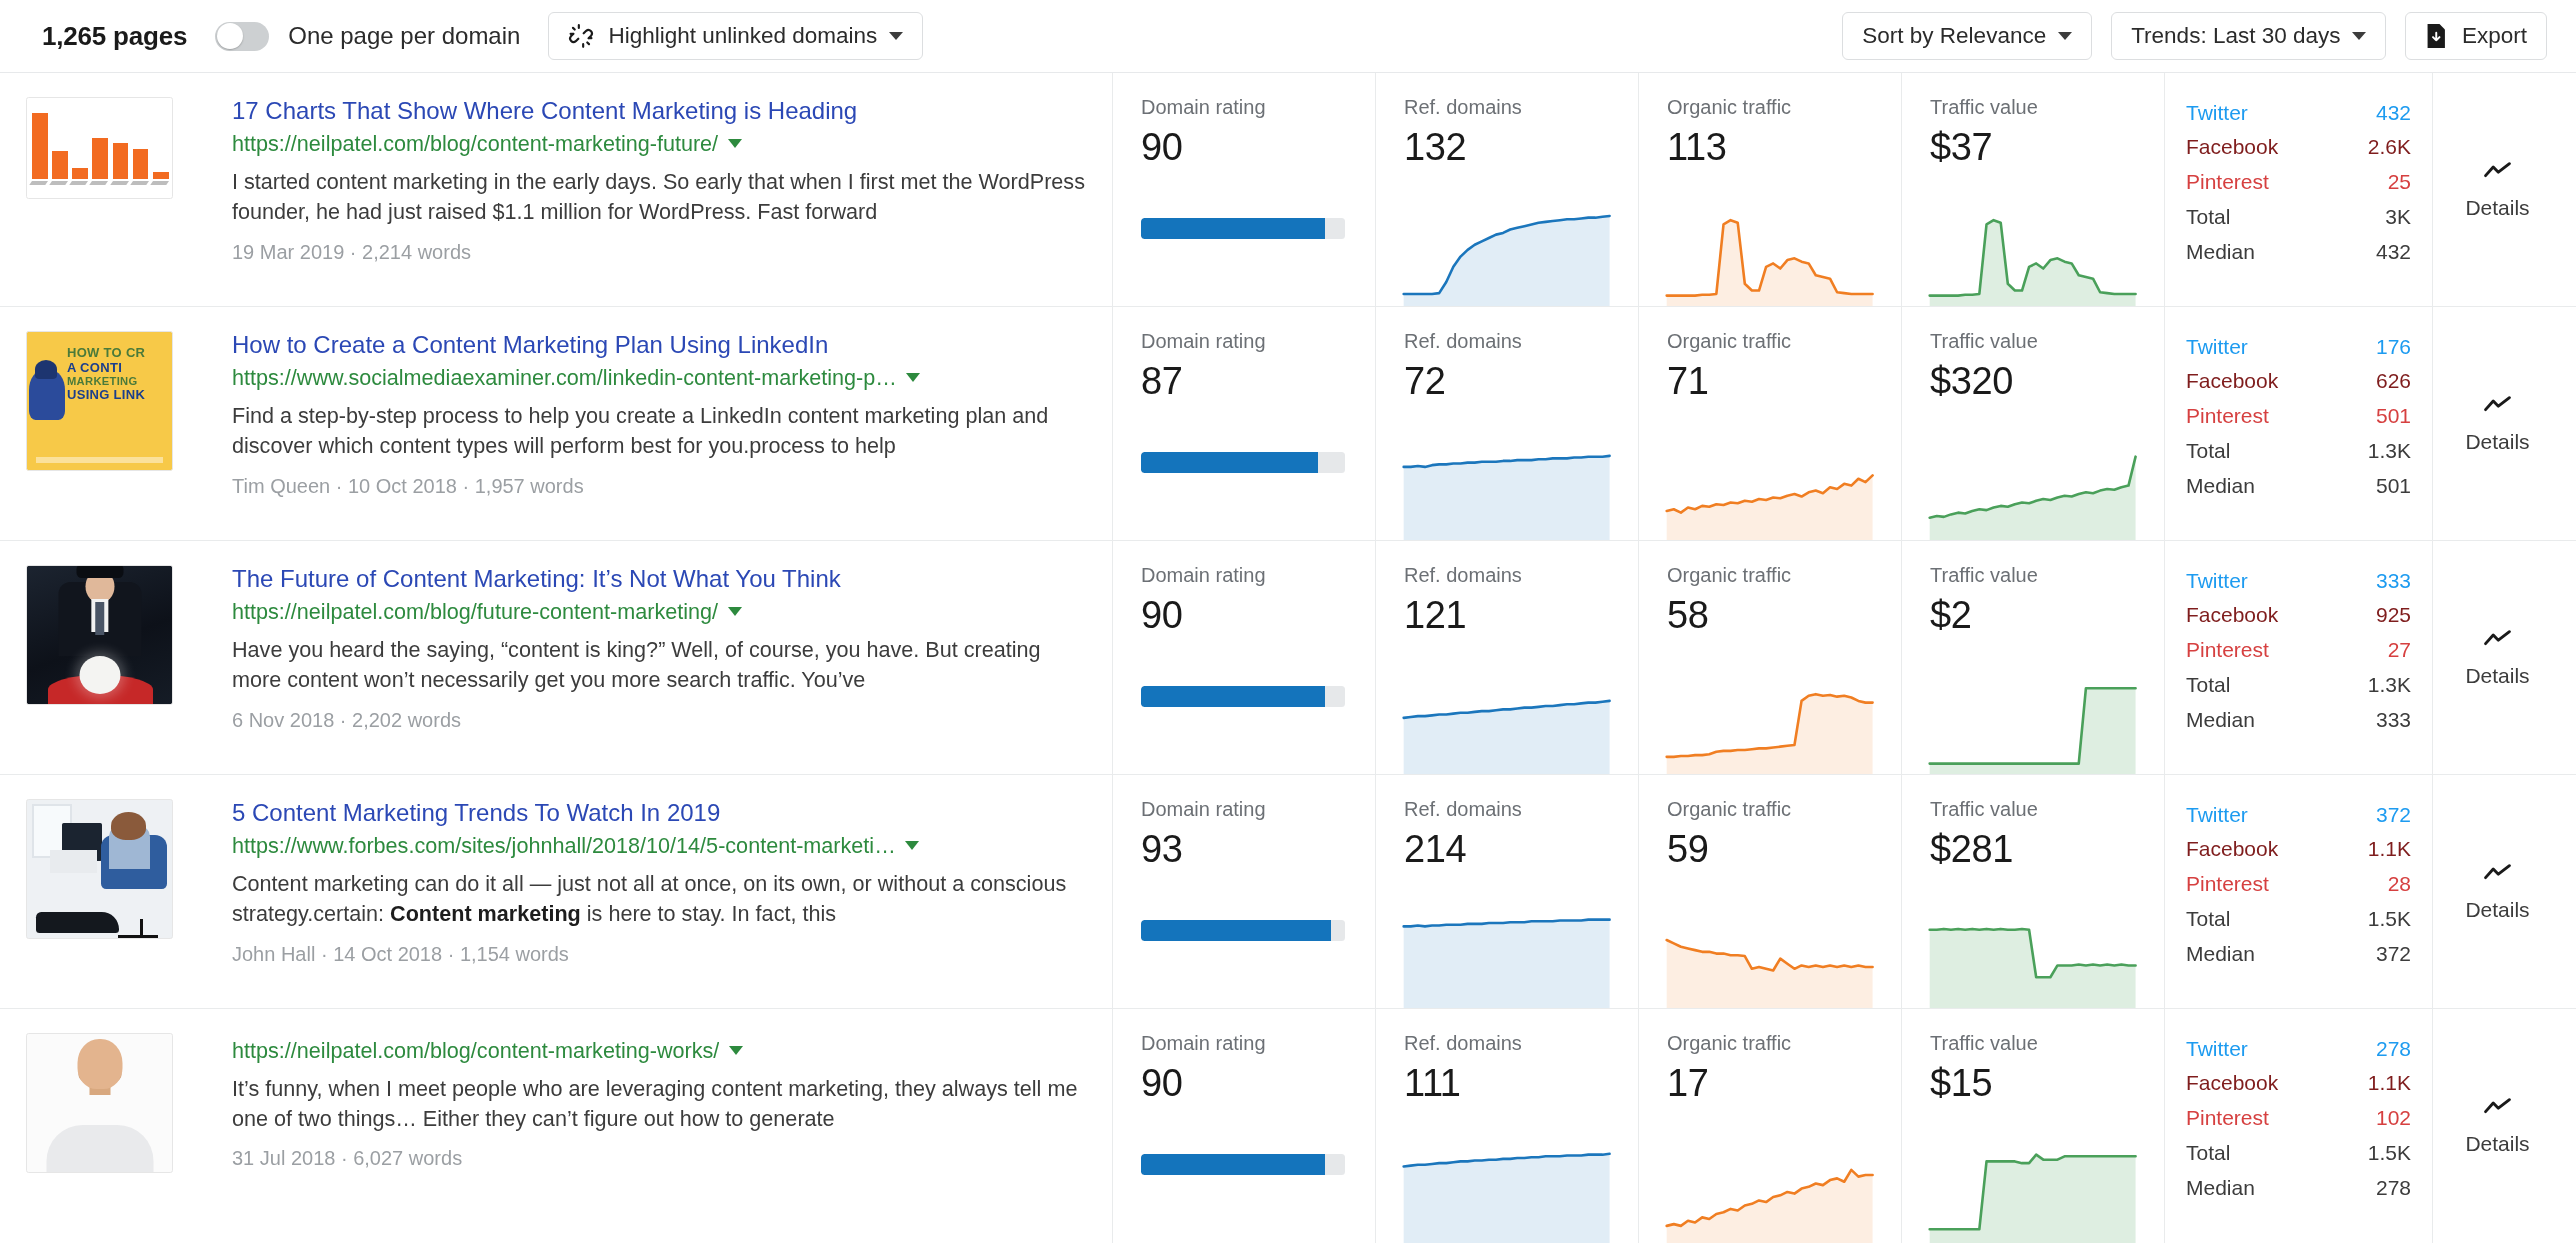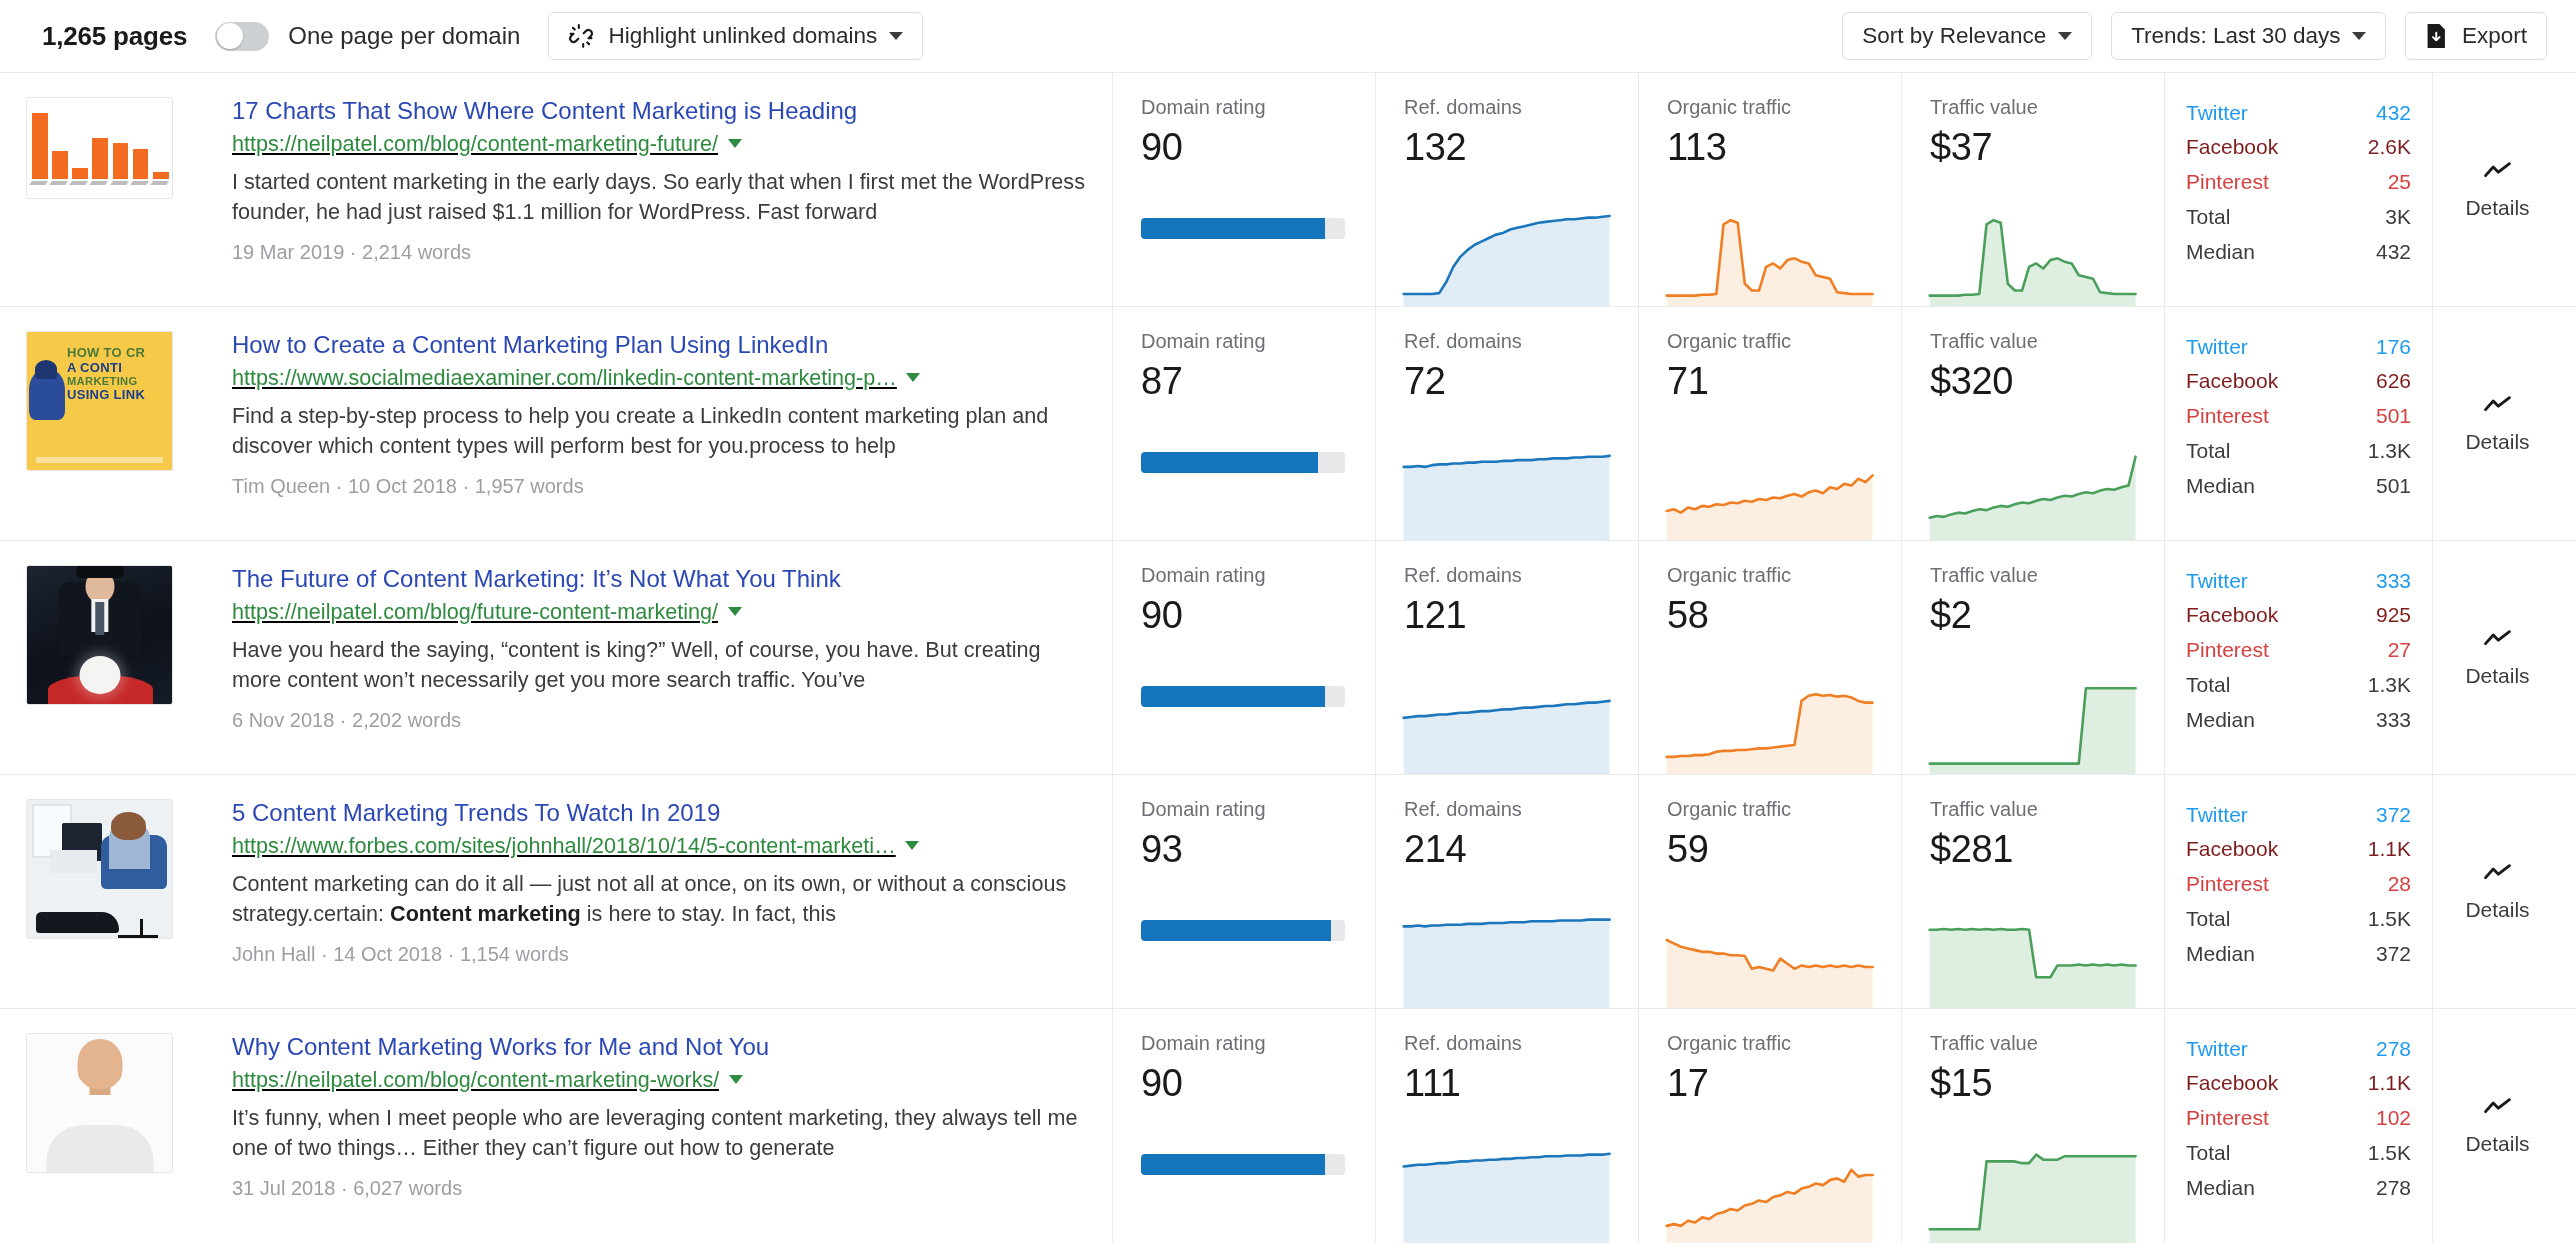--- a/index.html
+++ b/index.html
@@ -198,21 +198,21 @@
     padding: 22.5px 26px 0 36px;
   }
   .s-title {
     font-size: 24px;
     font-weight: normal;
     color: #2b48b5;
     line-height: 1.22;
     cursor: pointer;
     display: inline-block;
   }
-  .s-url-line { margin-top: 6px; display: flex; align-items: center; text-decoration: underline; }
+  .s-url-line { margin-top: 6px; display: flex; align-items: center; }
   .s-url {
     font-size: 21.6px;
     color: #2d8a3e;
     white-space: nowrap;
     overflow: hidden;
     text-overflow: ellipsis;
     max-width: 812px;
     cursor: pointer;
   }
   .s-url-caret {
@@ -742,21 +742,20 @@
   <div class="row">
     <div class="thumb-cell">
       <div class="thumb tall tn-face">
         <div class="sh"></div>
         <div class="bd"></div>
         <div class="nk"></div>
         <div class="h"></div>
       </div>
     </div>
     <div class="snippet">
-      <div class="s-title">Why Content Marketing Works for Me and Not You</div>
       <div class="s-url-line">
         <span class="s-url">https://neilpatel.com/blog/content-marketing-works/</span>
         <span class="s-url-caret"></span>
       </div>
       <div class="s-desc">It’s funny, when I meet people who are leveraging content marketing, they always tell me one of two things… Either they can’t figure out how to generate</div>
       <div class="s-meta">31 Jul 2018 · 6,027 words</div>
     </div>
     <div class="metrics">
       <div class="metric">
         <div class="m-label">Domain rating</div>

